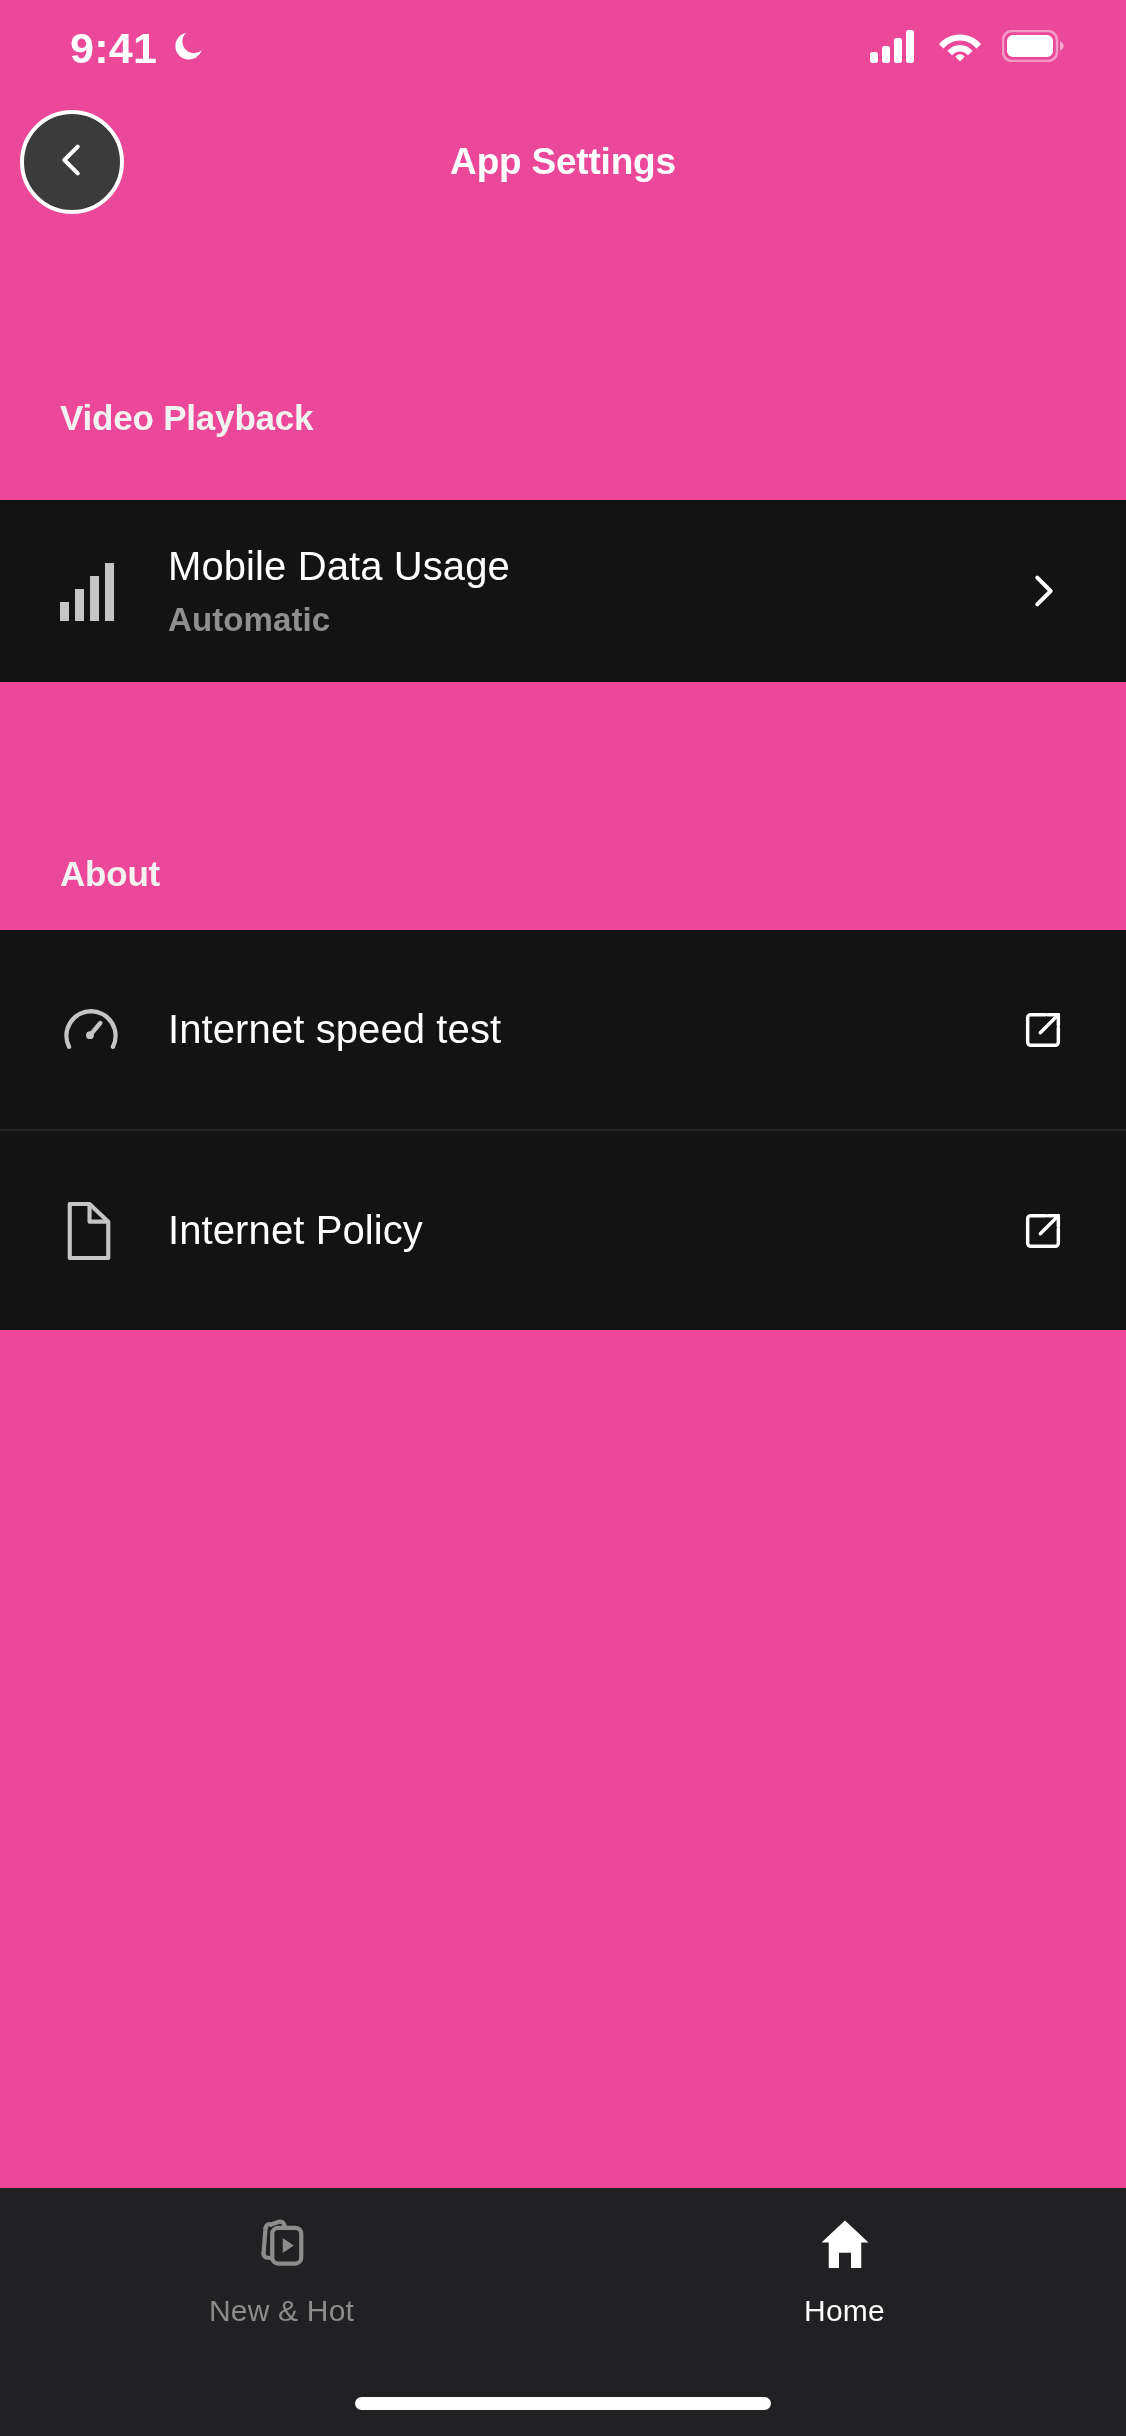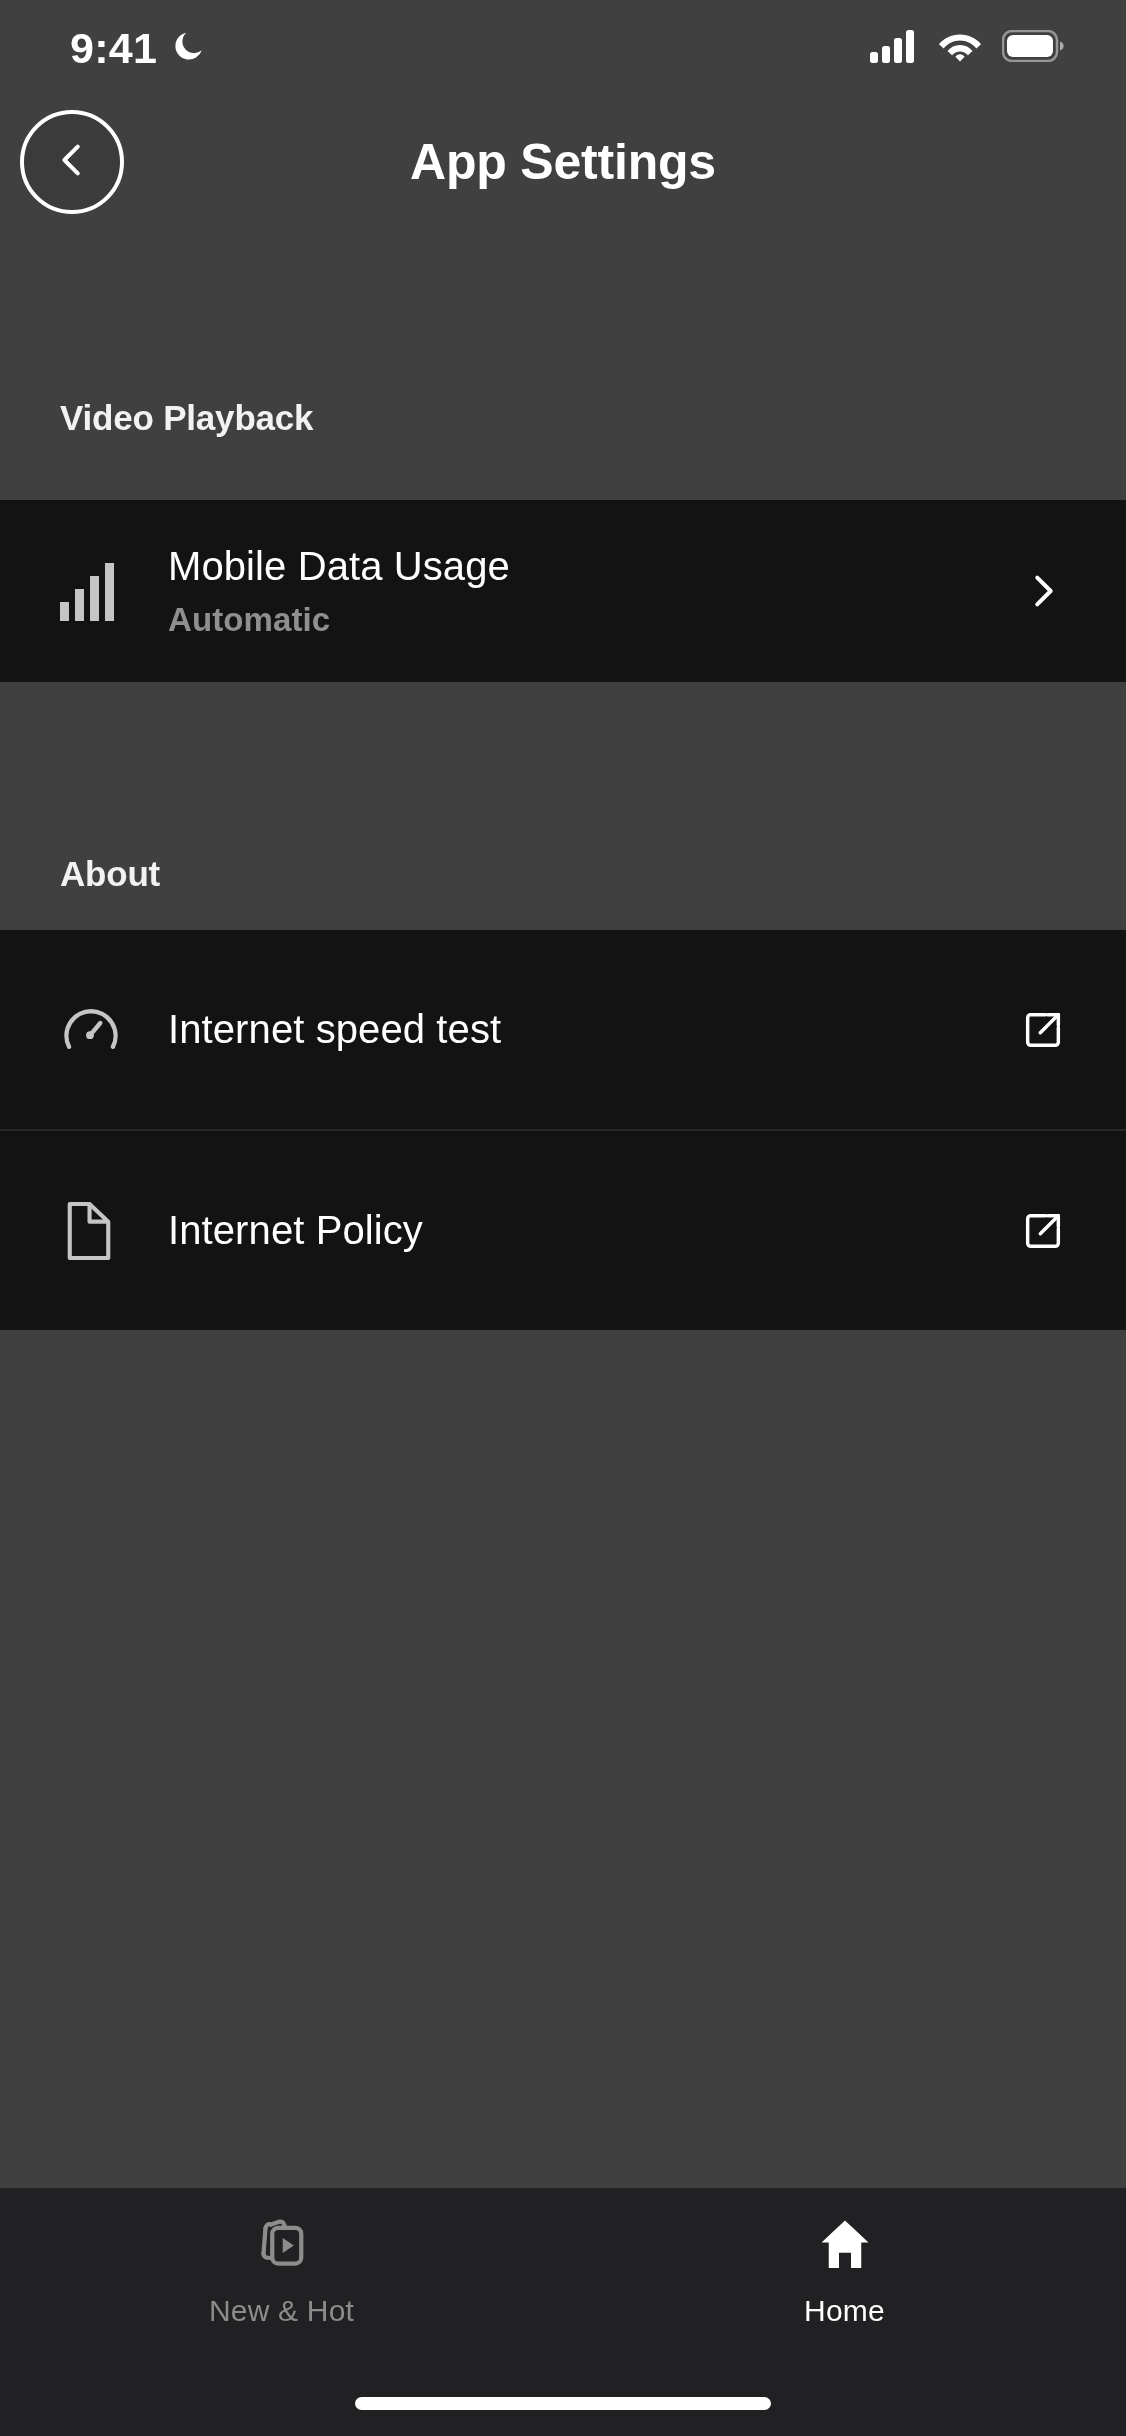--- a/index.html
+++ b/index.html
@@ -2,21 +2,21 @@
 <html><head>
 <meta charset="utf-8">
 <style>
   * { margin:0; padding:0; box-sizing:border-box; }
   html, body {
     width:1126px; height:2436px;
     background:#000000;
     font-family:"Liberation Sans", sans-serif;
     overflow:hidden;
   }
-  .screen { position:relative; width:1126px; height:2436px; background:#404040; }
+  .screen { position:relative; width:1126px; height:2436px; background:#ec4899; }
 
   
   .statusbar {
     position:absolute; top:0; left:0; width:1126px; height:96px;
     display:flex; align-items:center; justify-content:space-between;
     padding:0 62px 0 70px;
   }
   .sb-left { display:flex; align-items:center; gap:14px; }
   .sb-time { color:#ffffff; font-size:43px; font-weight:600; letter-spacing:0.3px; }
   .sb-right { display:flex; align-items:center; gap:19px; }
@@ -27,21 +27,21 @@
   }
   .back-btn {
     position:absolute; left:20px; top:14px;
     width:104px; height:104px; border-radius:50%;
     background:#3b3b3b; border:4px solid #ffffff;
     display:flex; align-items:center; justify-content:center;
   }
   .page-title {
     position:absolute; left:0; top:0; width:1126px; height:132px;
     display:flex; align-items:center; justify-content:center;
-    color:#ffffff; font-size:50px; font-weight:700; letter-spacing:-0.2px;
+    color:#ffffff; font-size:37px; font-weight:700; letter-spacing:-0.2px;
   }
 
   
   .section-title {
     color:#f2f2f2; font-size:35px; font-weight:700;
     padding-left:60px; letter-spacing:-0.2px;
   }
   .card { background:#131314; width:1126px; }
 
   .row {

